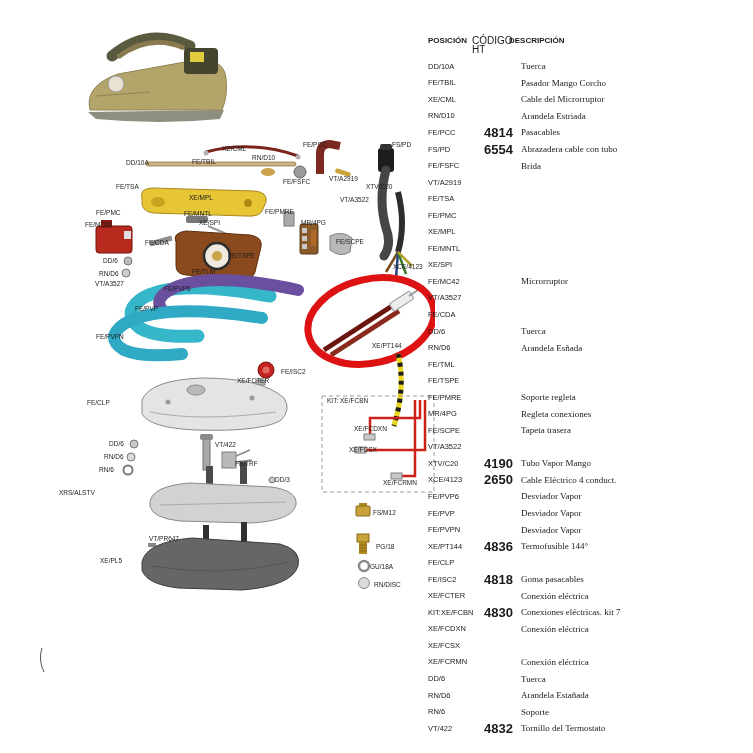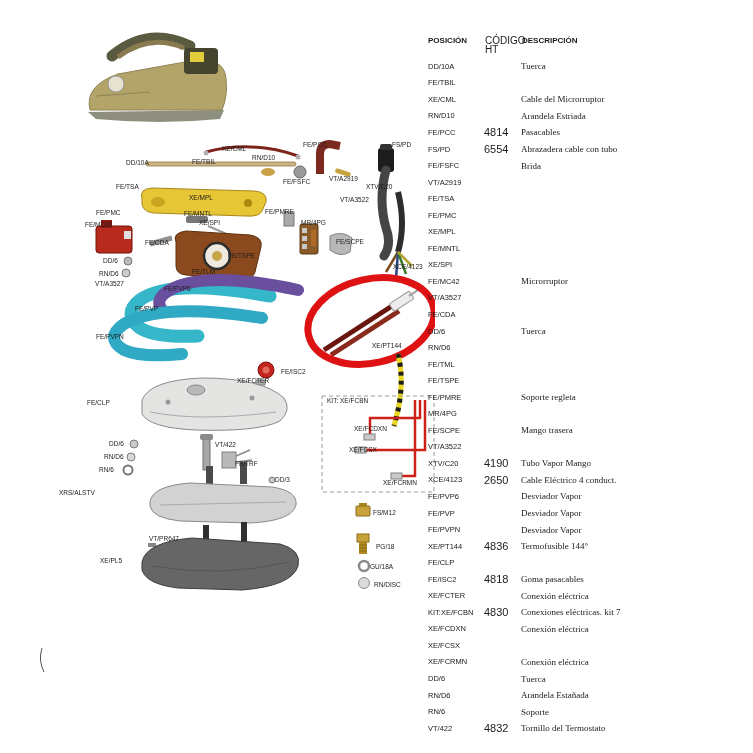--- a/index.html
+++ b/index.html
@@ -7,26 +7,26 @@
   .page { position:relative; width:753px; height:753px; overflow:hidden; background:#fff; }
 
   
   .diagram { position:absolute; left:0; top:0; width:435px; height:753px; }
   .diagram svg { position:absolute; left:0; top:0; }
   .plabel { position:absolute; font-size:6.5px; line-height:7px; color:#1c1c1c; white-space:nowrap; letter-spacing:0; }
 
   
   .table { position:absolute; left:428px; top:36px; width:322px; }
   .thead { display:flex; align-items:flex-start; height:22px; }
-  .thead .pos  { width:57px; font-size:8px; font-weight:bold; }
+  .thead .pos  { width:44px; font-size:8px; font-weight:bold; }
   .thead .code { width:37px; font-size:10px; font-weight:normal; line-height:9px; }
   .thead .desc { flex:1; font-size:8px; font-weight:bold; }
   .trow { display:flex; align-items:center; height:16.55px; }
   .trow .pos  { width:56px; font-size:7.5px; }
-  .trow .code { width:37px; font-size:11px; font-weight:normal; }
+  .trow .code { width:37px; font-size:13px; font-weight:bold; }
   .trow .desc { flex:1; font-size:9px;font-family:Liberation Serif, serif; }
 </style>
 </head>
 <body>
 
 <div class="page">
 
   <div class="diagram">
     <svg width="435" height="753" viewBox="0 0 435 753">
 
@@ -227,20 +227,21 @@
     </div>
     <div>
         <div class="trow">
           <span class="pos">DD/10A</span>
           <span class="code"></span>
           <span class="desc">Tuerca</span>
         </div>
         <div class="trow">
           <span class="pos">FE/TBIL</span>
           <span class="code"></span>
+          <span class="desc">Pasador Mango Corcho</span>
         </div>
         <div class="trow">
           <span class="pos">XE/CML</span>
           <span class="code"></span>
           <span class="desc">Cable del Microrruptor</span>
         </div>
         <div class="trow">
           <span class="pos">RN/D10</span>
           <span class="code"></span>
           <span class="desc">Arandela Estriada</span>
@@ -306,44 +307,46 @@
           <span class="desc"></span>
         </div>
         <div class="trow">
           <span class="pos">DD/6</span>
           <span class="code"></span>
           <span class="desc">Tuerca</span>
         </div>
         <div class="trow">
           <span class="pos">RN/D6</span>
           <span class="code"></span>
+          <span class="desc">Arandela Esñada</span>
         </div>
         <div class="trow">
           <span class="pos">FE/TML</span>
           <span class="code"></span>
           <span class="desc"></span>
         </div>
         <div class="trow">
           <span class="pos">FE/TSPE</span>
           <span class="code"></span>
           <span class="desc"></span>
         </div>
         <div class="trow">
           <span class="pos">FE/PMRE</span>
           <span class="code"></span>
           <span class="desc">Soporte regleta</span>
         </div>
         <div class="trow">
           <span class="pos">MR/4PG</span>
           <span class="code"></span>
+          <span class="desc">Regleta conexiones</span>
         </div>
         <div class="trow">
           <span class="pos">FE/SCPE</span>
           <span class="code"></span>
-          <span class="desc">Mango trasera</span>
+          <span class="desc">Tapeta trasera</span>
         </div>
         <div class="trow">
           <span class="pos">VT/A3522</span>
           <span class="code"></span>
           <span class="desc"></span>
         </div>
         <div class="trow">
           <span class="pos">XTV/C20</span>
           <span class="code">4190</span>
           <span class="desc">Tubo Vapor Mango</span>

